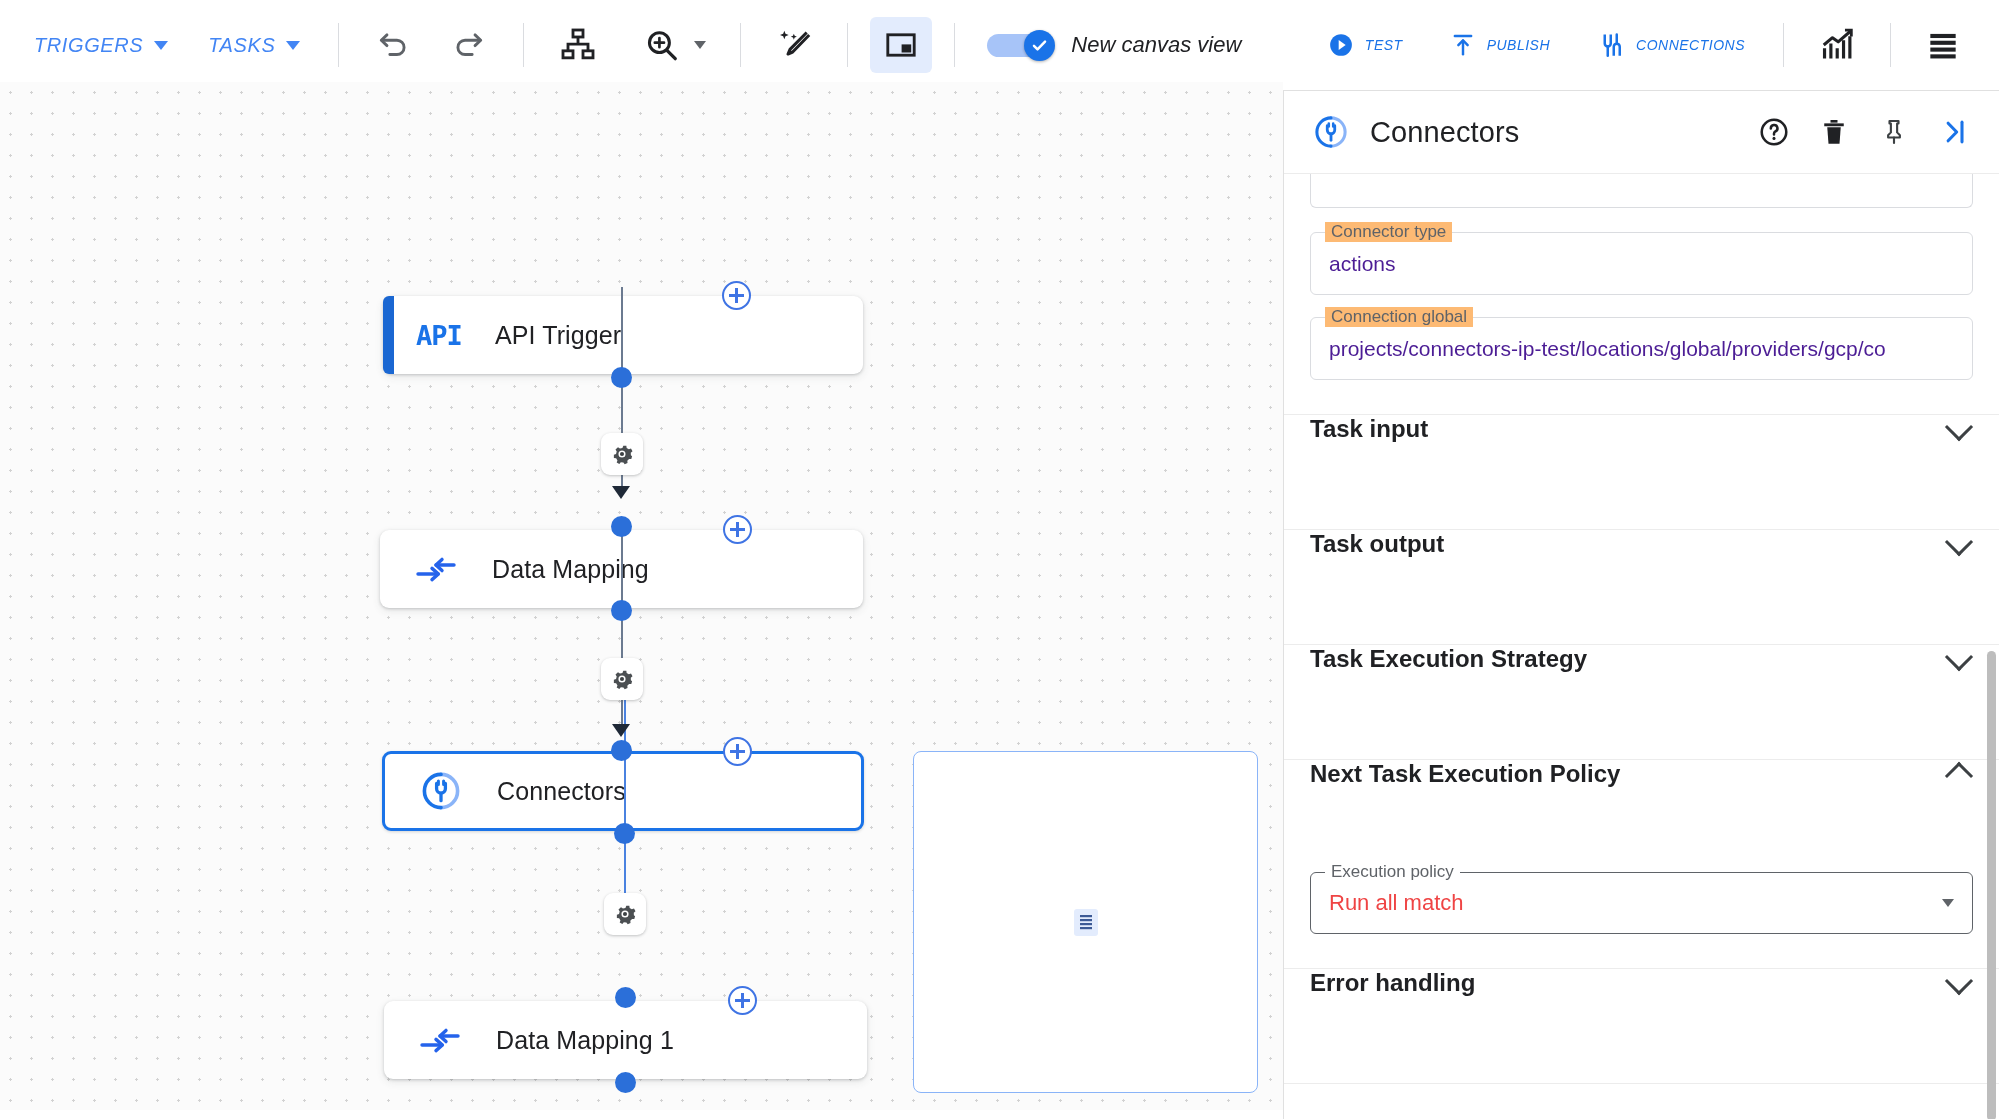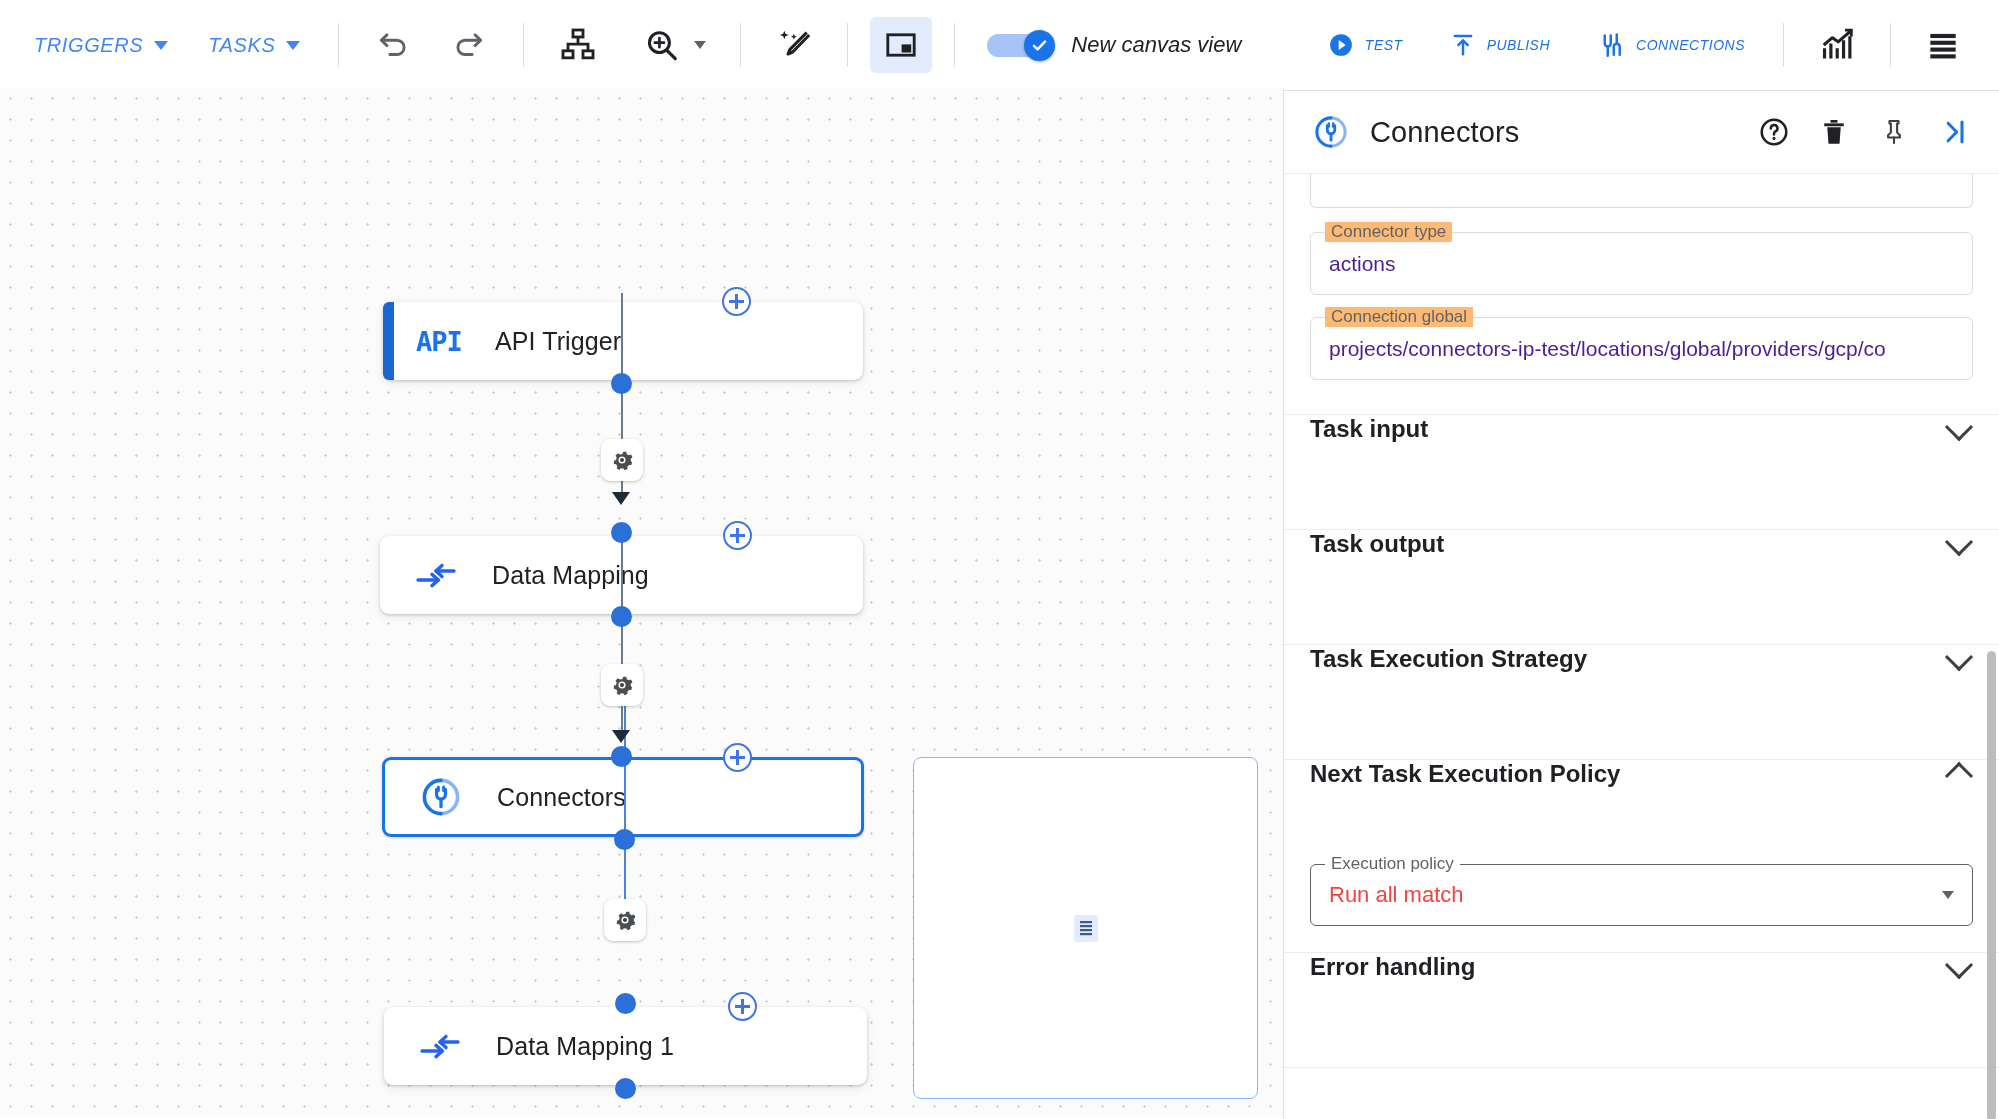--- a/index.html
+++ b/index.html
@@ -64,21 +64,21 @@
   .switch .knob svg { display:block; }
   .toggle-label { font-size: 22px; color: #202124; }
   .tb-btn {
     display: flex; align-items: center; gap: 10px;
     color: #1a73e8; font-size: 14px; font-weight: 500;
     letter-spacing: .5px; cursor: pointer; padding: 8px 10px;
   }
 
   
   #canvas {
-    position: absolute; top: 88px; left: 0;
+    position: absolute; top: 82px; left: 0;
     width: 1283px; height: 1028px;
     background-color: #fbfbfb;
     background-image: radial-gradient(#d2d2d2 1.3px, transparent 1.3px);
     background-size: 21px 21px;
     overflow: hidden;
   }
   .node {
     position: absolute;
     background: #ffffff;
     border-radius: 9px;
@@ -199,21 +199,21 @@
   .chev::before {
     content: ""; position: absolute; left: 2px; top: 2px;
     width: 17px; height: 17px;
     border-right: 3px solid #3c4043; border-bottom: 3px solid #3c4043;
     transform: rotate(45deg);
   }
   .chev.up::before { transform: rotate(-135deg); top: 6px; }
   .section-open { border-top: 1px solid #ececec; padding-bottom: 26px; }
   .section-open .accordion { border-top: none; height: 104px; }
   .select-field {
-    position: relative; margin: 0 26px;
+    position: relative; margin: 8px 26px;
     border: 1px solid #5f6368; border-radius: 6px;
     height: 62px; display: flex; align-items: center;
     padding: 0 18px; cursor: pointer;
   }
   .select-field .f-label {
     position: absolute; top: -11px; left: 14px;
     background: #ffffff; padding: 0 6px;
     font-size: 17px; color: #5f6368;
   }
   .select-field .f-value { font-size: 22px; color: #ef4444; flex: 1; }

